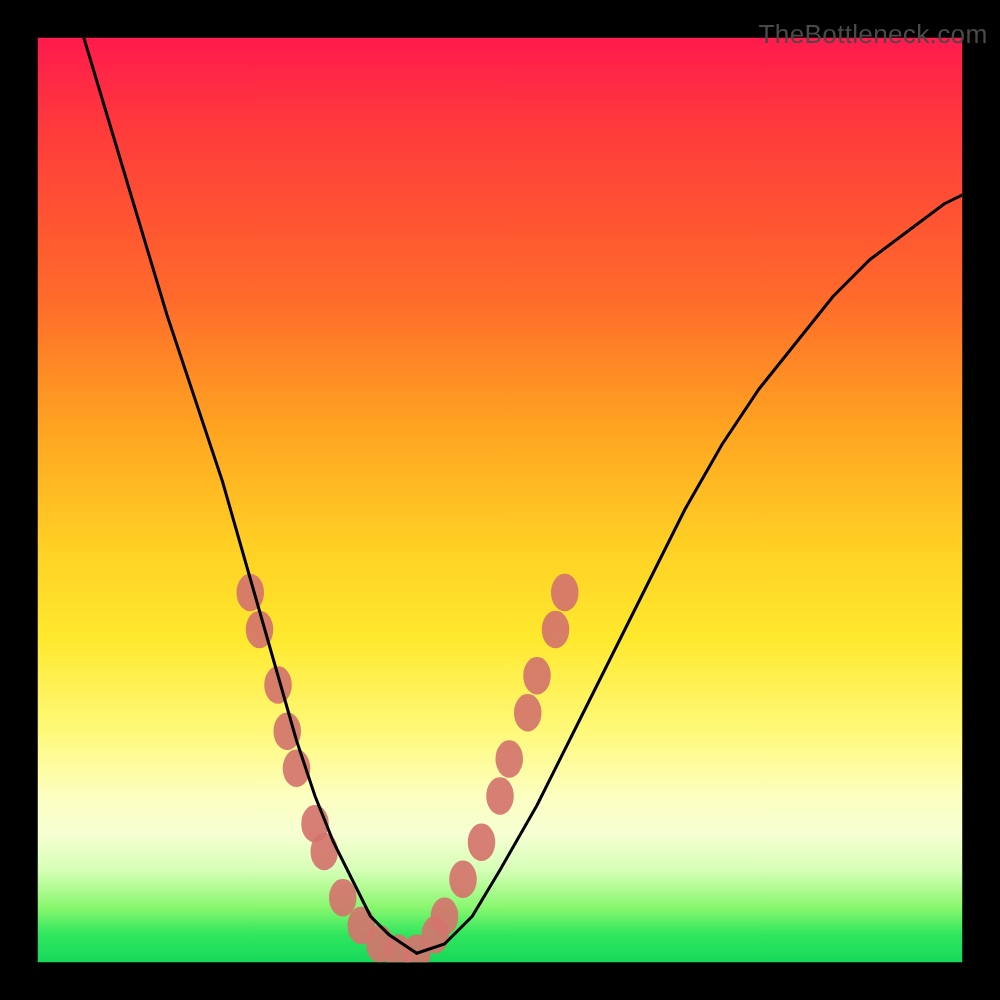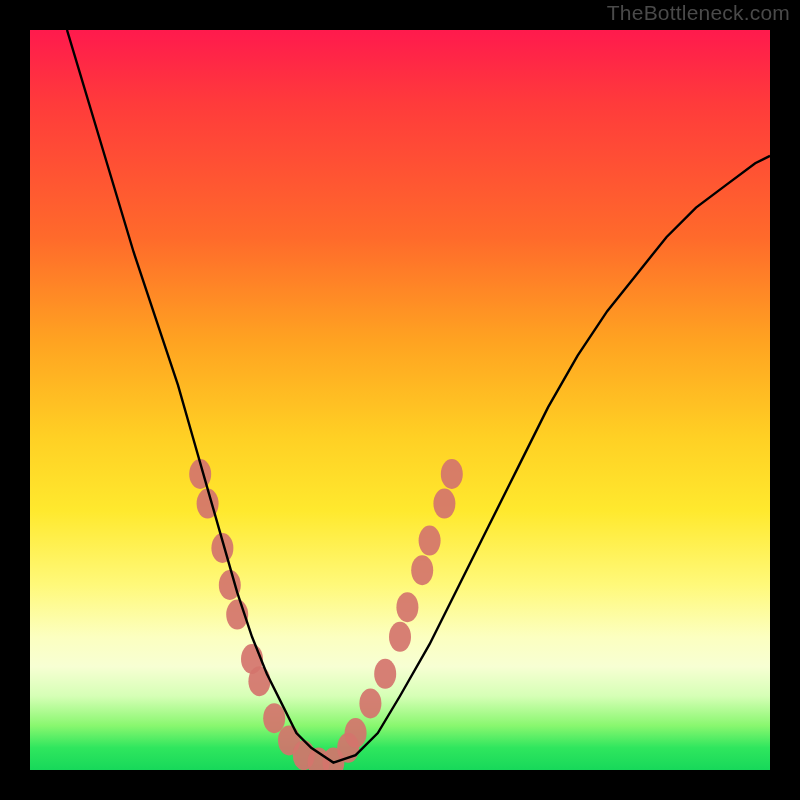--- a/index.html
+++ b/index.html
@@ -44,21 +44,21 @@
       #2fe65e 97%,
       #17d85a 100%
     );
   }
   .curve-svg {
     position: absolute;
     inset: 0;
   }
   .watermark {
     position: absolute;
-    top: 1px;
+    top: 16px;
     right: 10px;
     color: #4a4a4a;
     font-size: 21px;
     font-weight: 500;
     letter-spacing: 0.2px;
   }
 </style>
 </head>
 <body>
 

